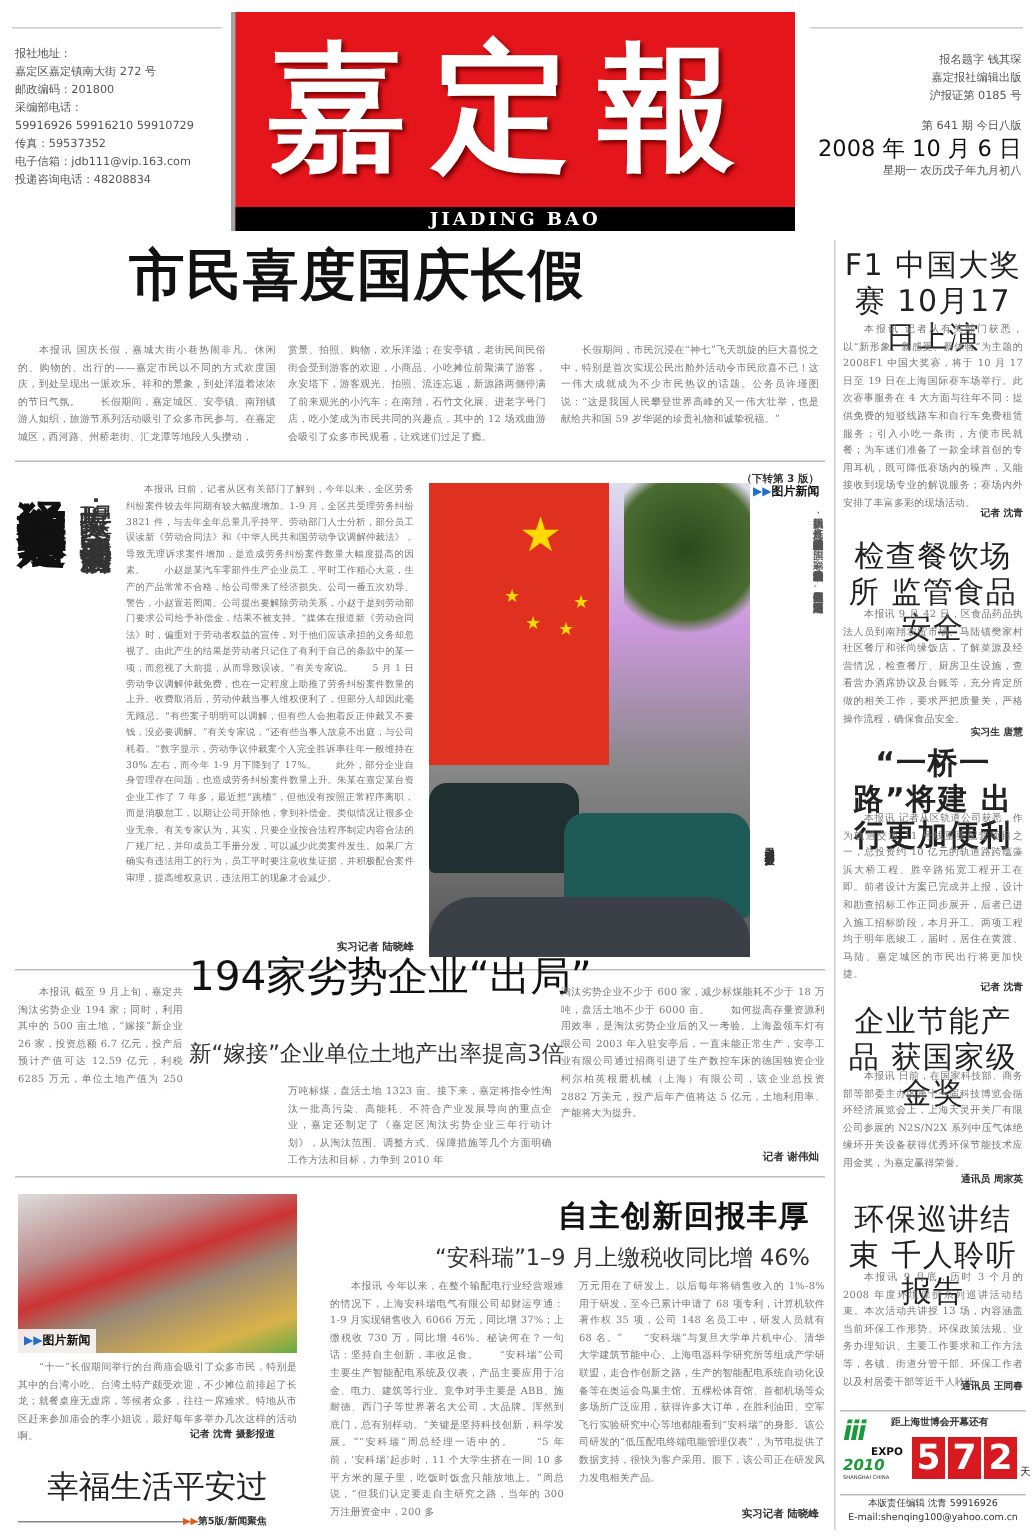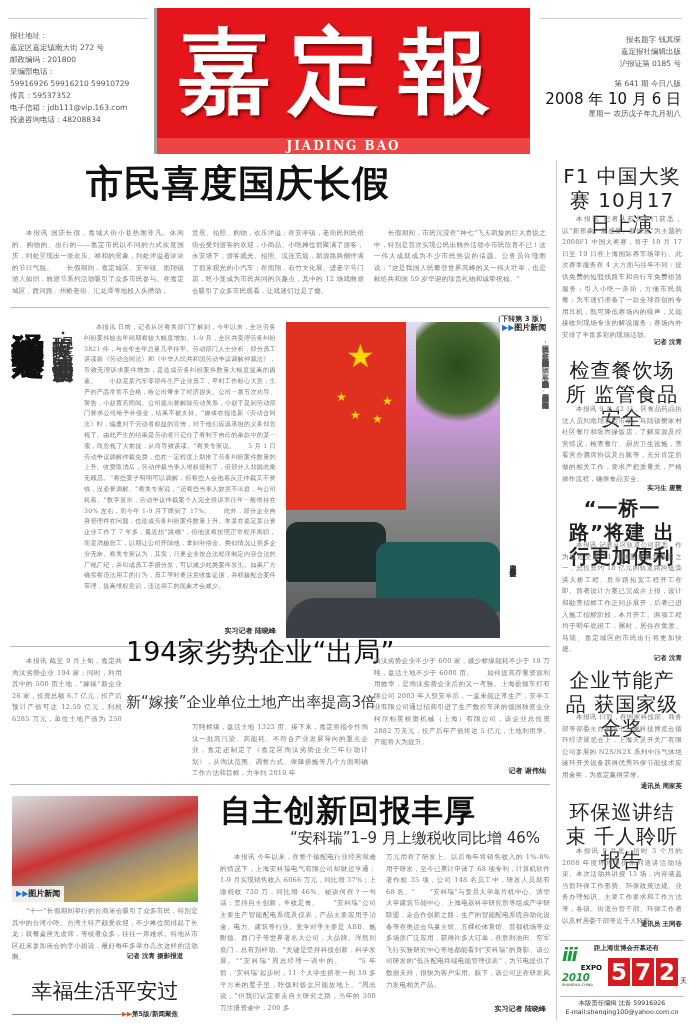--- a/index.html
+++ b/index.html
@@ -4,21 +4,21 @@
 <style>
 *{box-sizing:border-box;margin:0;padding:0}
 body{width:689px;height:1024px;background:#fff;font-family:"DejaVu Sans",sans-serif;color:#333;overflow:hidden;position:relative}
 .abs{position:absolute}
 .small{font-size:7.5px;line-height:12px;color:#555}
 .body{font-family:"DejaVu Serif",serif;font-size:6.6px;line-height:11.6px;color:#777;text-align:justify;overflow:hidden;letter-spacing:0.2px}
 .rule{position:absolute;height:1px;background:#bbb}
 .vrule{position:absolute;width:1px;background:#ccc}
 .masthead{left:154px;top:8px;width:376px;height:146px;background:#e4161c;border-left:3px solid #a3a3a3}
 .mast-title{position:absolute;left:0;right:0;top:4px;text-align:center;font-family:"DejaVu Serif",serif;font-weight:bold;font-size:92px;color:#fff;letter-spacing:18px;text-shadow:2px 2px 3px #700;line-height:118px}
-.mast-bar{position:absolute;left:0;right:0;bottom:0;height:16px;background:#ef4444;color:#fff;text-align:center;font-family:"DejaVu Serif",serif;font-weight:bold;font-size:12px;letter-spacing:2px;line-height:16px}
+.mast-bar{position:absolute;left:0;right:0;bottom:0;height:16px;background:#000000;color:#fff;text-align:center;font-family:"DejaVu Serif",serif;font-weight:bold;font-size:12px;letter-spacing:2px;line-height:16px}
 .h-big{font-family:"DejaVu Sans",sans-serif;font-weight:bold;color:#111}
 .side-h{font-size:20px;line-height:24px;text-align:center;color:#222;font-weight:normal;letter-spacing:1px}
 .photo{background:#666;overflow:hidden}
 .vtext{writing-mode:vertical-rl}
 .expo-num{display:inline-block;width:22px;height:28px;background:#d71920;color:#fff;font-weight:bold;font-size:23px;line-height:28px;text-align:center;margin-right:2px}
 </style>
 </head>
 <body>
 
 <div class="rule" style="left:8px;top:18px;width:140px;background:#ccc"></div>
@@ -97,21 +97,21 @@
 </div>
 <div class="abs body" style="left:12px;top:906px;width:186px;height:58px;text-indent:14px">“十一”长假期间举行的台商庙会吸引了众多市民，特别是其中的台湾小吃、台湾土特产颇受欢迎，不少摊位前排起了长龙；就餐桌座无虚席，等候者众多，往往一席难求。特地从市区赶来参加庙会的李小姐说，最好每年多举办几次这样的活动啊。</div>
 <div class="abs" style="left:110px;top:952px;width:90px;text-align:center;font-size:6.5px;font-weight:bold;color:#333">记者  沈青  摄影报道</div>
 
 <div class="abs" style="left:12px;top:978px;width:186px;text-align:center;font-size:21px;line-height:26px;color:#222">幸福生活平安过</div>
 <div class="rule" style="left:12px;top:1014px;width:120px;background:#888"></div>
 <div class="abs" style="left:122px;top:1008px;width:80px;font-size:6.5px;line-height:12px;color:#333;font-weight:bold">
   <span style="color:#e85a1b">▶▶</span><span>第5版/新闻聚焦</span>
 </div>
 
-<div class="abs h-big" style="left:220px;top:790px;width:320px;text-align:left;font-size:31px;line-height:40px;letter-spacing:1px">自主创新回报丰厚</div>
+<div class="abs h-big" style="left:220px;top:790px;width:320px;text-align:right;font-size:20px;line-height:40px;letter-spacing:1px">自主创新回报丰厚</div>
 <div class="abs" style="left:220px;top:828px;width:320px;text-align:right;font-size:15px;line-height:20px;color:#333">“安科瑞”1–9 月上缴税收同比增 46%</div>
 <div class="abs body" style="left:220px;top:852px;width:156px;height:166px;text-indent:14px">本报讯  今年以来，在整个输配电行业经营艰难的情况下，上海安科瑞电气有限公司却财运亨通：1-9 月实现销售收入 6066 万元，同比增 37%；上缴税收 730 万，同比增 46%。秘诀何在？一句话：坚持自主创新，丰收足食。　　“安科瑞”公司主要生产智能配电系统及仪表，产品主要应用于冶金、电力、建筑等行业。竞争对手主要是 ABB、施耐德、西门子等世界著名大公司，大品牌。浑然到底门，总有别样动。“关键是坚持科技创新，科学发展。”“安科瑞”周总经理一语中的。　　“5 年前，‘安科瑞’起步时，11 个大学生挤在一间 10 多平方米的屋子里，吃饭时饭盒只能放地上。”周总说，“但我们认定要走自主研究之路，当年的 300 万注册资金中，200 多</div>
 <div class="abs body" style="left:386px;top:852px;width:164px;height:150px">万元用在了研发上。以后每年将销售收入的 1%-8% 用于研发，至今已累计申请了 68 项专利，计算机软件著作权 35 项，公司 148 名员工中，研发人员就有 68 名。”　　“安科瑞”与复旦大学单片机中心、清华大学建筑节能中心、上海电器科学研究所等组成产学研联盟，走合作创新之路，生产的智能配电系统自动化设备等在奥运会鸟巢主馆、五棵松体育馆、首都机场等众多场所广泛应用，获得许多大订单，在胜利油田、空军飞行实验研究中心等地都能看到“安科瑞”的身影。该公司研发的“低压配电终端电能管理仪表”，为节电提供了数据支持，很快为客户采用。眼下，该公司正在研发风力发电相关产品。</div>
 <div class="abs" style="left:470px;top:1004px;width:76px;text-align:right;font-size:7px;font-weight:bold;color:#333">实习记者  陆晓峰</div>
 
 <div class="vrule" style="left:556px;top:160px;height:860px"></div>
 
 <div class="abs side-h" style="left:560px;top:164px;width:124px">F1 中国大奖赛 10月17日上演</div>
 <div class="abs body" style="left:562px;top:214px;width:120px;height:124px;text-indent:14px">本报讯  记者从有关部门获悉，以“新形象、新感受、新体验”为主题的 2008F1 中国大奖赛，将于 10 月 17 日至 19 日在上海国际赛车场举行。此次赛事服务在 4 大方面与往年不同：提供免费的短驳线路车和自行车免费租赁服务；引入小吃一条街，方便市民就餐；为车迷们准备了一款全球首创的专用耳机，既可降低赛场内的噪声，又能接收到现场专业的解说服务；赛场内外安排了丰富多彩的现场活动。</div>
 <div class="abs" style="left:620px;top:338px;width:62px;text-align:right;font-size:6.5px;font-weight:bold;color:#333">记者  沈青</div>

